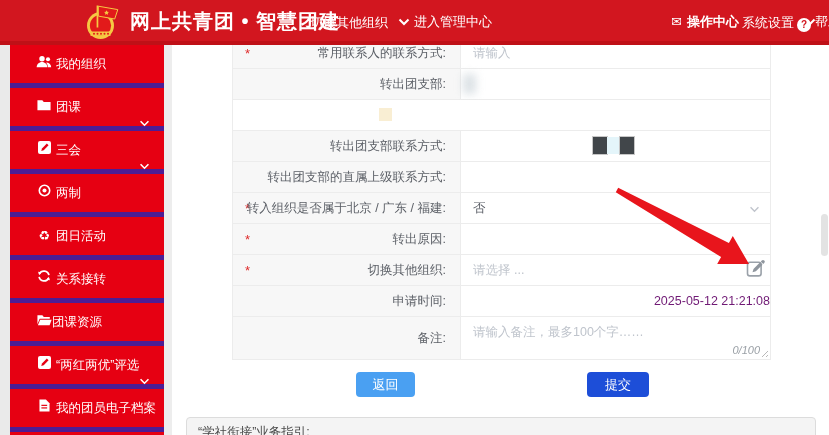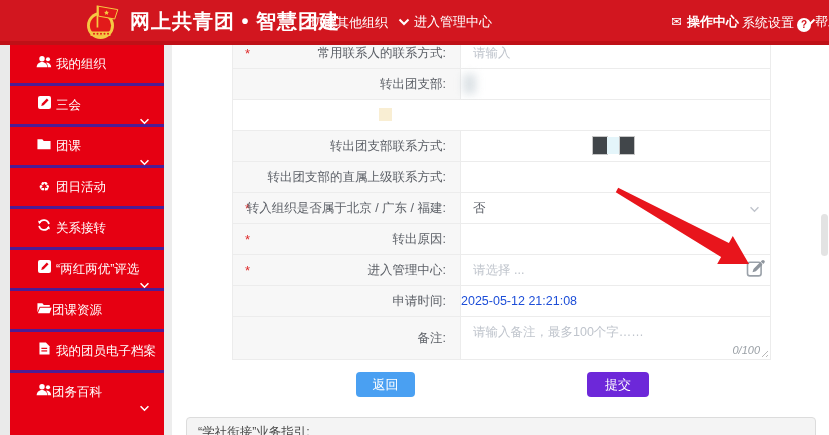--- a/index.html
+++ b/index.html
@@ -12,50 +12,50 @@
   .brand{position:absolute;left:130px;top:0;height:36px;line-height:43px;color:#fff;font-size:20px;font-weight:bold;letter-spacing:1px;}
   .topnav{position:absolute;top:0;height:45px;line-height:44px;color:#fff;font-size:13px;white-space:nowrap;cursor:pointer;}
   .topnav .chev{margin-left:6px;vertical-align:1px;}
   .mail-ic{font-size:13px;margin-right:5px;}
   .help-ic{display:inline-block;width:14px;height:14px;line-height:14px;border-radius:50%;background:#fff;color:#d2161f;font-size:10px;font-weight:bold;text-align:center;margin-right:4px;vertical-align:-2px;}
 
   
   .edge-strip{position:absolute;left:0;top:45px;width:10px;height:390px;background:#eaeaea;}
   .gap-strip{position:absolute;left:164px;top:45px;width:8px;height:390px;background:#ededed;}
   .sidebar{position:absolute;left:10px;top:45px;width:154px;height:390px;background:#e60012;z-index:10;}
-  .sbitem{position:relative;height:38px;line-height:38px;border-bottom:3px solid #4c1d95;color:#fff;font-size:12.5px;cursor:pointer;white-space:nowrap;}
+  .sbitem{position:relative;height:38px;line-height:38px;border-bottom:5px solid #4c1d95;color:#fff;font-size:12.5px;cursor:pointer;white-space:nowrap;}
   .sbitem .ic{position:absolute;left:26px;top:50%;transform:translateY(-50%);width:16px;text-align:center;}
   .sbitem .lb{margin-left:46px;}
   .sbitem .sbchev{position:absolute;right:14px;top:16px;}
   .glyph{color:#fff;font-family:"DejaVu Sans",sans-serif;font-size:13px;}
 
   
   .form-table{position:absolute;left:232px;top:38px;width:537px;border-left:1px solid #ececec;border-right:1px solid #ececec;z-index:5;}
   .frow{position:relative;display:flex;border-bottom:1px solid #ececec;}
   .cell-l{position:relative;width:228px;background:#f7f7f7;border-right:1px solid #ececec;box-sizing:border-box;}
   .cell-l .lab{position:absolute;right:14px;top:50%;transform:translateY(-50%);color:#5b5f66;font-size:12.5px;white-space:nowrap;}
   .cell-l .req{position:absolute;left:12px;top:50%;transform:translateY(-46%);color:#df2a2a;font-size:13px;}
   .cell-r{position:relative;flex:1;background:#fff;box-sizing:border-box;}
   .ph{position:absolute;left:12px;top:50%;transform:translateY(-50%);color:#bfc4cc;font-size:12.5px;white-space:nowrap;}
   .val{position:absolute;left:12px;top:50%;transform:translateY(-50%);color:#5a5e66;font-size:12.5px;white-space:nowrap;}
-  .cval{position:absolute;left:0;right:0;top:50%;transform:translateY(-50%);text-align:left;color:#1d4ed8;font-size:12.5px;}
+  .cval{position:absolute;left:0;right:0;top:50%;transform:translateY(-50%);text-align:right;color:#701a75;font-size:12.5px;}
   .selchev{position:absolute;right:10px;top:50%;transform:translateY(-50%);}
   .edit-btn{position:absolute;right:2px;top:50%;transform:translateY(-50%);cursor:pointer;background:none;border:none;padding:2px;}
   .blur-blob{position:absolute;left:2px;top:5px;width:13px;height:20px;background:#c9d2d8;filter:blur(4px);opacity:.65;}
   .redact-cream{position:absolute;left:146px;top:8px;width:13px;height:13px;background:#f9eed3;}
   .redact-dark{position:absolute;top:6px;width:14px;height:17px;background:#41464a;box-shadow:0 0 0 1px #c7c7c7;}
   .redact-gap{position:absolute;top:6px;width:13px;height:17px;background:#e4f5fa;}
   .remark-ph{position:absolute;left:12px;top:7px;color:#bfc4cc;font-size:12.5px;}
   .counter{position:absolute;right:10px;bottom:3px;color:#9aa0a6;font-size:11px;font-style:italic;}
   .resize-handle{position:absolute;right:2px;bottom:2px;width:9px;height:9px;background:repeating-linear-gradient(135deg,transparent 0 2px,#b9b9b9 2px 3px);clip-path:polygon(100% 0,100% 100%,0 100%);}
 
   
   .btn{position:absolute;height:25px;border:none;border-radius:4px;color:#fff;font-size:13px;cursor:pointer;font-family:inherit;z-index:5;}
   .btn-back{left:356px;top:372px;width:59px;background:#4aa0f2;}
-  .btn-submit{left:587px;top:372px;width:62px;background:#6d28d9;}
+  .btn-submit{left:587px;top:372px;width:62px;background:#1d4ed8;}
   .guide-panel{position:absolute;left:186px;top:417px;width:630px;height:40px;background:#f4f4f4;border:1px solid #dcdcdc;border-radius:4px 4px 0 0;box-sizing:border-box;z-index:5;}
   .guide-title{position:absolute;left:11px;top:6px;color:#4a4a4a;font-size:12.5px;}
 
   .scroll-thumb{position:absolute;right:1px;top:214px;width:7px;height:42px;background:#e3e3e3;border-radius:4px;z-index:30;}
   .arrow-overlay{position:absolute;left:0;top:0;width:829px;height:435px;z-index:60;pointer-events:none;}
 </style>
 </head>
 <body>
 
 <div class="stage">
@@ -67,67 +67,74 @@
     <div class="sbitem">
       <span class="ic"><svg width="16" height="13" viewBox="0 0 20 16" fill="#fff">
             <circle cx="7.5" cy="4.6" r="3.4"></circle>
             <path d="M0.8 15.2c0-3.7 3-6.7 6.7-6.7s6.7 3 6.7 6.7z"></path>
             <circle cx="15" cy="5.2" r="2.6"></circle>
             <path d="M13.6 9.3c3 .4 5.4 2.9 5.4 5.9h-4.1c0-2.2-.8-4.2-2.2-5.7z"></path>
           </svg></span>
       <span class="lb">我的组织</span>
     </div>
     <div class="sbitem">
+      <span class="ic"><svg width="14" height="12" viewBox="0 0 16 13" fill="#fff">
+            <path d="M0.5 1h5.6l1.6 2h7.8v9.5h-15z"></path>
+          </svg></span>
+      <span class="lb">团课</span>
+      <span class="sbchev"><svg width="11" height="7" viewBox="0 0 12 8" fill="none" stroke="#fff" stroke-width="1.8">
+            <path d="M1.5 1.5L6 6l4.5-4.5"></path>
+          </svg></span>
+    </div>
+    <div class="sbitem">
       <span class="ic"><svg width="13" height="13" viewBox="0 0 16 16">
             <rect width="16" height="16" rx="2.5" fill="#fff"></rect>
             <path d="M4 12.2l.9-3 6-6 2.1 2.1-6 6z" fill="#e60012"></path>
           </svg></span>
       <span class="lb">三会</span>
       <span class="sbchev"><svg width="11" height="7" viewBox="0 0 12 8" fill="none" stroke="#fff" stroke-width="1.8">
             <path d="M1.5 1.5L6 6l4.5-4.5"></path>
           </svg></span>
     </div>
     <div class="sbitem">
-      <span class="ic"><svg width="14" height="12" viewBox="0 0 16 13" fill="#fff">
-            <path d="M0.5 1h5.6l1.6 2h7.8v9.5h-15z"></path>
-          </svg></span>
-      <span class="lb">团课</span>
-      <span class="sbchev"><svg width="11" height="7" viewBox="0 0 12 8" fill="none" stroke="#fff" stroke-width="1.8">
-            <path d="M1.5 1.5L6 6l4.5-4.5"></path>
-          </svg></span>
+      <span class="ic"><svg width="13" height="13" viewBox="0 0 16 16">
+            <circle cx="8" cy="8" r="6.4" fill="none" stroke="#fff" stroke-width="2"></circle>
+            <circle cx="8" cy="8" r="2.5" fill="#fff"></circle>
+          </svg></span>
+      <span class="lb">两制</span>
     </div>
     <div class="sbitem">
       <span class="ic glyph">♻</span>
       <span class="lb">团日活动</span>
     </div>
     <div class="sbitem">
       <span class="ic"><svg width="14" height="14" viewBox="0 0 16 16">
             <path d="M13.6 7a5.8 5.8 0 0 0-10.9-1.4" stroke="#fff" stroke-width="2" fill="none"></path>
             <path d="M1.2 3.2l4 .5-2.6 3.5z" fill="#fff"></path>
             <path d="M2.4 9a5.8 5.8 0 0 0 10.9 1.4" stroke="#fff" stroke-width="2" fill="none"></path>
             <path d="M14.8 12.8l-4-.5 2.6-3.5z" fill="#fff"></path>
           </svg></span>
       <span class="lb">关系接转</span>
     </div>
     <div class="sbitem">
+      <span class="ic"><svg width="15" height="12" viewBox="0 0 17 13" fill="#fff">
+            <path d="M0.5 1h5.6l1.6 2h6.8v2.2H3l-2.5 6z"></path>
+            <path d="M3.6 6.2h13l-2.3 6.3H1z"></path>
+          </svg></span>
+      <span class="lb" style="margin-left:42px;">团课资源</span>
+    </div>
+    <div class="sbitem">
       <span class="ic"><svg width="13" height="13" viewBox="0 0 16 16">
             <rect width="16" height="16" rx="2.5" fill="#fff"></rect>
             <path d="M4 12.2l.9-3 6-6 2.1 2.1-6 6z" fill="#e60012"></path>
           </svg></span>
       <span class="lb">“两红两优”评选</span>
       <span class="sbchev"><svg width="11" height="7" viewBox="0 0 12 8" fill="none" stroke="#fff" stroke-width="1.8">
             <path d="M1.5 1.5L6 6l4.5-4.5"></path>
           </svg></span>
-    </div>
-    <div class="sbitem">
-      <span class="ic"><svg width="15" height="12" viewBox="0 0 17 13" fill="#fff">
-            <path d="M0.5 1h5.6l1.6 2h6.8v2.2H3l-2.5 6z"></path>
-            <path d="M3.6 6.2h13l-2.3 6.3H1z"></path>
-          </svg></span>
-      <span class="lb" style="margin-left:42px;">团课资源</span>
     </div>
     <div class="sbitem">
       <span class="ic"><svg width="11" height="13" viewBox="0 0 12 14" fill="#fff">
             <path d="M0.5 0.5h7l4 4v9h-11z"></path>
             <rect x="2.6" y="6.2" width="6.3" height="1.3" fill="#e60012"></rect>
             <rect x="2.6" y="9" width="6.3" height="1.3" fill="#e60012"></rect>
           </svg></span>
       <span class="lb">我的团员电子档案</span>
     </div>
     <div class="sbitem" style="border-bottom:none;">
@@ -205,21 +212,21 @@
     <div class="frow" style="height:30px;">
       <div class="cell-l">
         <span class="req">*</span>
         <span class="lab">转出原因:</span>
       </div>
     </div>
 
     <div class="frow" style="height:30px;">
       <div class="cell-l">
         <span class="req">*</span>
-        <span class="lab">进入管理中心:</span>
+        <span class="lab">切换其他组织:</span>
       </div>
       <div class="cell-r">
         <span class="ph">请选择 ...</span>
         <button class="edit-btn">
           <span><svg width="20" height="20" viewBox="0 0 20 20">
                 <rect x="1.5" y="3.8" width="13.6" height="13.6" rx="2.5" fill="#fff" stroke="#9aa1a9" stroke-width="1.6"></rect>
                 <path d="M6.5 13.8l1-3.4 6.6-6.6 2.4 2.4-6.6 6.6z" fill="#8f969e"></path>
                 <path d="M14.8 3.1l2.4 2.4 1-1a1.3 1.3 0 0 0-2.4-2.4z" fill="#8f969e"></path>
               </svg></span>
         </button>

